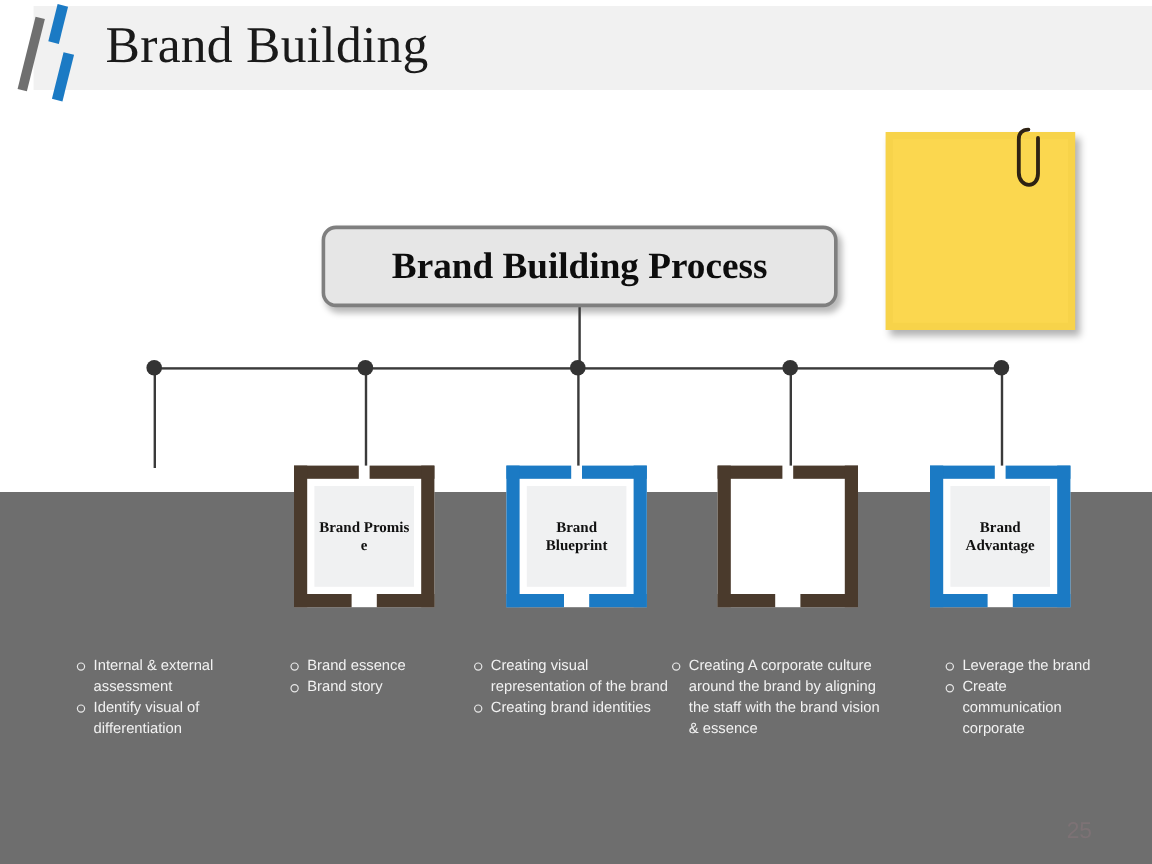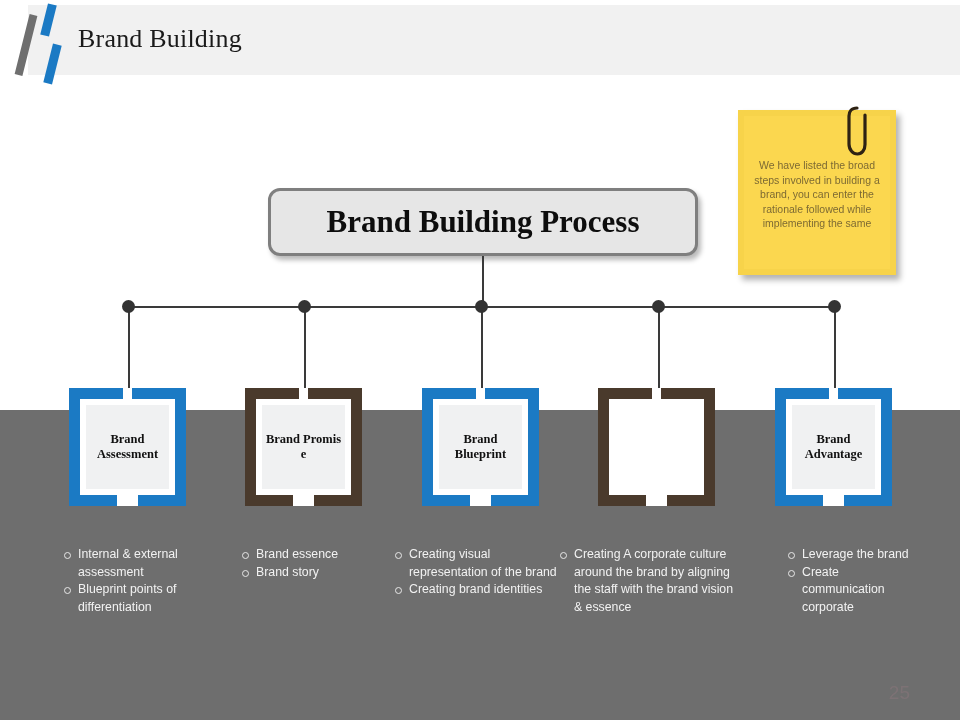--- a/index.html
+++ b/index.html
@@ -46,25 +46,25 @@
     transform: rotate(14deg);
   }
   .logo-bar-blue-bot {
     left: 40px; top: 42px;
     width: 9px; height: 40px;
     background: #1b7ac4;
     transform: rotate(14deg);
   }
   .header-title {
     position: absolute;
-    left: 78px; top: 8px;
+    left: 88px; top: 8px;
     height: 62px;
     line-height: 62px;
     font-family: "Liberation Serif", serif;
-    font-size: 26px;
+    font-size: 43px;
     color: #1a1a1a;
     letter-spacing: 0.2px;
     white-space: nowrap;
   }
 
   
   .gray-band {
     position: absolute;
     left: 0; top: 410px;
     width: 960px; height: 310px;
@@ -225,51 +225,39 @@
   </div>
   <div class="header-title">Brand Building</div>
 
   <div class="gray-band"></div>
 
   <div class="sticky">
     <div class="sticky-inner"></div>
     <svg class="clip" viewBox="0 0 22 56">
       <path d="M11 4 C5.5 4 3 7.5 3 12 L3 40 C3 46 7 50 11.5 50 C16 50 19 46 19 40.5 L19 11" fill="none" stroke="#2e2213" stroke-width="3.2" stroke-linecap="round"></path>
     </svg>
-    <div class="sticky-text">We have listed the broad steps involved in building a brand, you can enter the rationale followed while implementing the same</div>
   </div>
 
   <div class="process-box">
     <div class="process-label">Brand Building Process</div>
   </div>
 
   <div class="conn-stem"></div>
   <div class="conn-rail"></div>
   <div class="conn-drop" style="left:128px"></div>
   <div class="conn-drop" style="left:304px"></div>
   <div class="conn-drop" style="left:481px"></div>
   <div class="conn-drop" style="left:658px"></div>
   <div class="conn-drop" style="left:834px"></div>
   <div class="conn-dot" style="left:128px"></div>
   <div class="conn-dot" style="left:304px"></div>
   <div class="conn-dot" style="left:481px"></div>
   <div class="conn-dot" style="left:658px"></div>
   <div class="conn-dot" style="left:834px"></div>
 
-  <div class="step-frame" style="left:69px">
-    <span class="frame-edge frame-top-l" style="background: rgb(27, 122, 196);"></span>
-    <span class="frame-edge frame-top-r" style="background: rgb(27, 122, 196);"></span>
-    <span class="frame-edge frame-left" style="background: rgb(27, 122, 196);"></span>
-    <span class="frame-edge frame-right" style="background: rgb(27, 122, 196);"></span>
-    <span class="frame-edge frame-bot-l" style="background: rgb(27, 122, 196);"></span>
-    <span class="frame-edge frame-bot-r" style="background: rgb(27, 122, 196);"></span>
-    <div class="frame-inner">
-      <div class="frame-inner-text">Brand Assessment</div>
-    </div>
-  </div>
 
   <div class="step-frame" style="left:245px">
     <span class="frame-edge frame-top-l" style="background: rgb(74, 58, 44);"></span>
     <span class="frame-edge frame-top-r" style="background: rgb(74, 58, 44);"></span>
     <span class="frame-edge frame-left" style="background: rgb(74, 58, 44);"></span>
     <span class="frame-edge frame-right" style="background: rgb(74, 58, 44);"></span>
     <span class="frame-edge frame-bot-l" style="background: rgb(74, 58, 44);"></span>
     <span class="frame-edge frame-bot-r" style="background: rgb(74, 58, 44);"></span>
     <div class="frame-inner">
       <div class="frame-inner-text">Brand Promis e</div>
@@ -305,21 +293,21 @@
     <span class="frame-edge frame-bot-l" style="background: rgb(27, 122, 196);"></span>
     <span class="frame-edge frame-bot-r" style="background: rgb(27, 122, 196);"></span>
     <div class="frame-inner">
       <div class="frame-inner-text">Brand Advantage</div>
     </div>
   </div>
 
   <div class="bullet-col" style="left:62px;width:160px">
     <ul class="bullet-list">
         <li class="bullet-item">Internal &amp; external assessment</li>
-        <li class="bullet-item">Blueprint points of differentiation</li>
+        <li class="bullet-item">Identify visual of differentiation</li>
       </ul>
   </div>
   <div class="bullet-col" style="left:240px;width:160px">
     <ul class="bullet-list">
         <li class="bullet-item">Brand essence</li>
         <li class="bullet-item">Brand story</li>
       </ul>
   </div>
   <div class="bullet-col" style="left:393px;width:170px">
     <ul class="bullet-list">

